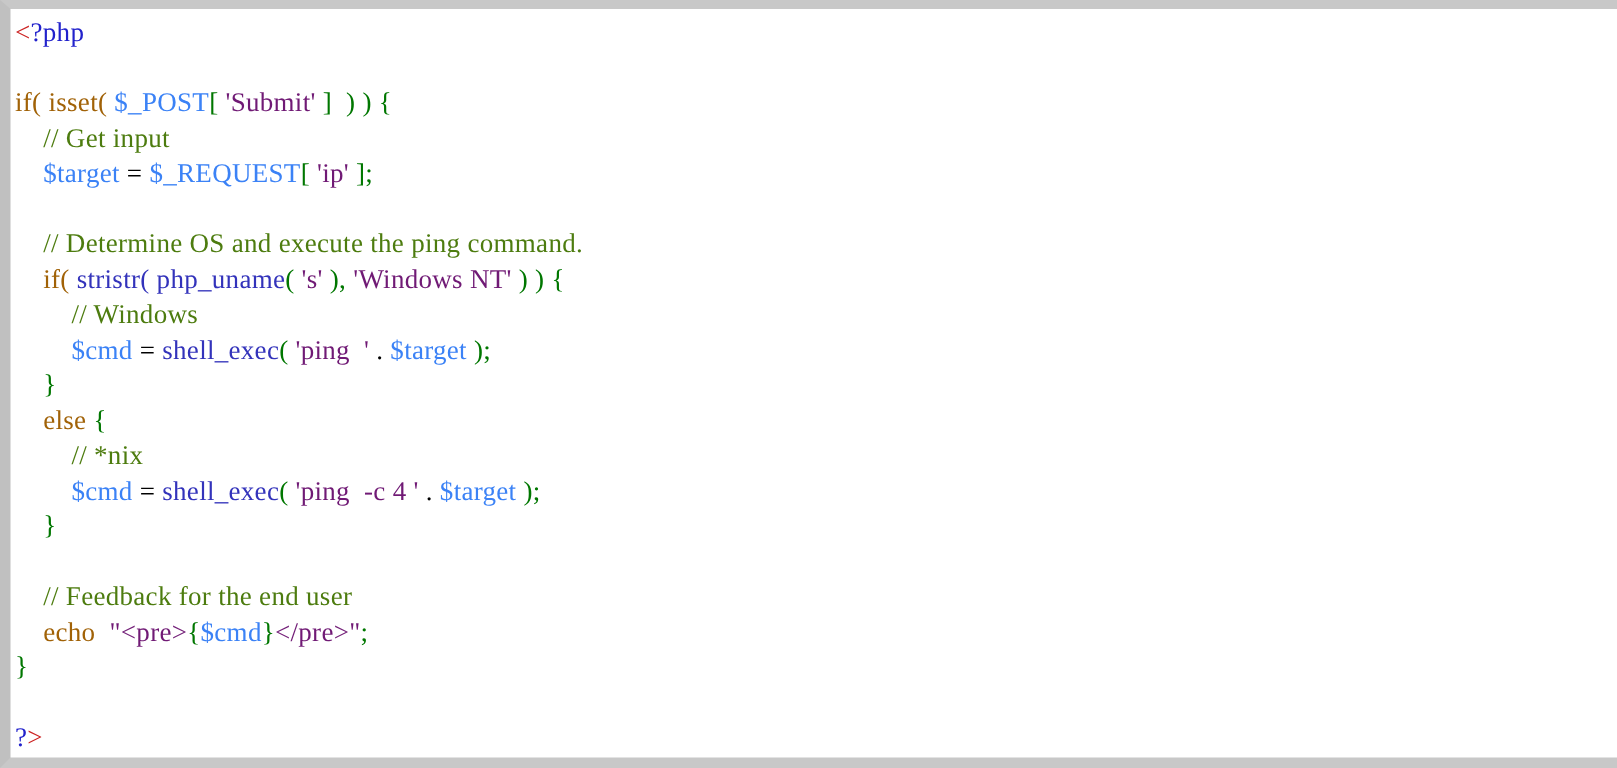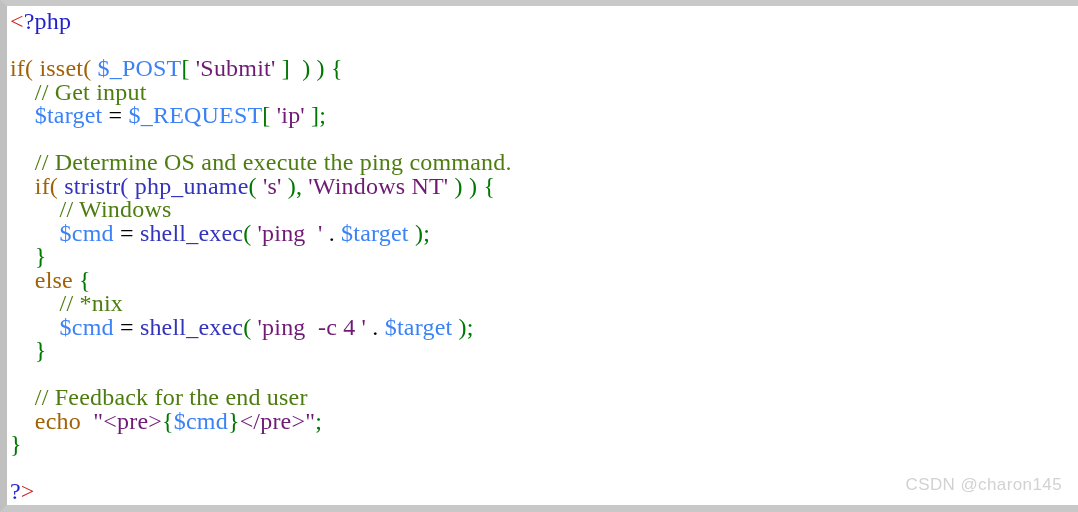--- a/index.html
+++ b/index.html
@@ -26,21 +26,21 @@
     border-right: 0;
   }
 
   #code-block {
     position: absolute;
     left: 0px;
     top: 0px;
     margin: 0;
     padding: 4px 0 0 3px;
     font-family: "Liberation Serif", "DejaVu Serif", serif;
-    font-size: 24px;
+    font-size: 18px;
     line-height: 23.5px;
     letter-spacing: 0.2px;
     white-space: pre;
     color: #000000;
     background: transparent;
   }
 
   .ln { display: block; min-height: 23.5px; }
 
   
@@ -66,15 +66,14 @@
     white-space: nowrap;
   }
 </style>
 </head>
 <body>
 
 <div id="code-viewer">
 
   <pre id="code-block"><span class="ln"><span class="tok-angle">&lt;</span><span class="tok-php">?php</span></span><span class="ln"> </span><span class="ln"><span class="tok-kw">if(</span><span class="tok-kw"> isset(</span><span class="tok-var"> $_POST</span><span class="tok-punct">[</span><span class="tok-str"> 'Submit' </span><span class="tok-punct">]</span><span class="tok-punct">  )</span><span class="tok-punct"> )</span><span class="tok-punct"> {</span></span><span class="ln"><span class="tok-cmt">    // Get input</span></span><span class="ln"><span class="tok-var">    $target</span><span class="tok-op"> = </span><span class="tok-var">$_REQUEST</span><span class="tok-punct">[</span><span class="tok-str"> 'ip' </span><span class="tok-punct">]</span><span class="tok-punct">;</span></span><span class="ln"> </span><span class="ln"><span class="tok-cmt">    // Determine OS and execute the ping command.</span></span><span class="ln"><span class="tok-kw">    if(</span><span class="tok-fn"> stristr(</span><span class="tok-fn"> php_uname</span><span class="tok-punct">(</span><span class="tok-str"> 's' </span><span class="tok-punct">)</span><span class="tok-punct">,</span><span class="tok-str"> 'Windows NT'</span><span class="tok-punct"> )</span><span class="tok-punct"> )</span><span class="tok-punct"> {</span></span><span class="ln"><span class="tok-cmt">        // Windows</span></span><span class="ln"><span class="tok-var">        $cmd</span><span class="tok-op"> = </span><span class="tok-fn">shell_exec</span><span class="tok-punct">(</span><span class="tok-str"> 'ping  ' </span><span class="tok-op">. </span><span class="tok-var">$target</span><span class="tok-punct"> )</span><span class="tok-punct">;</span></span><span class="ln"><span class="tok-punct">    }</span></span><span class="ln"><span class="tok-kw">    else</span><span class="tok-punct"> {</span></span><span class="ln"><span class="tok-cmt">        // *nix</span></span><span class="ln"><span class="tok-var">        $cmd</span><span class="tok-op"> = </span><span class="tok-fn">shell_exec</span><span class="tok-punct">(</span><span class="tok-str"> 'ping  -c 4 ' </span><span class="tok-op">. </span><span class="tok-var">$target</span><span class="tok-punct"> )</span><span class="tok-punct">;</span></span><span class="ln"><span class="tok-punct">    }</span></span><span class="ln"> </span><span class="ln"><span class="tok-cmt">    // Feedback for the end user</span></span><span class="ln"><span class="tok-kw">    echo</span><span class="tok-str">  "</span><span class="tok-str">&lt;pre&gt;</span><span class="tok-punct">{</span><span class="tok-var">$cmd</span><span class="tok-punct">}</span><span class="tok-str">&lt;/pre&gt;</span><span class="tok-str">"</span><span class="tok-punct">;</span></span><span class="ln"><span class="tok-punct">}</span></span><span class="ln"> </span><span class="ln"><span class="tok-php">?</span><span class="tok-angle">&gt;</span></span></pre>
 
-  <div id="watermark">CSDN @charon145</div>
 
 </div>
 
 </body></html>

